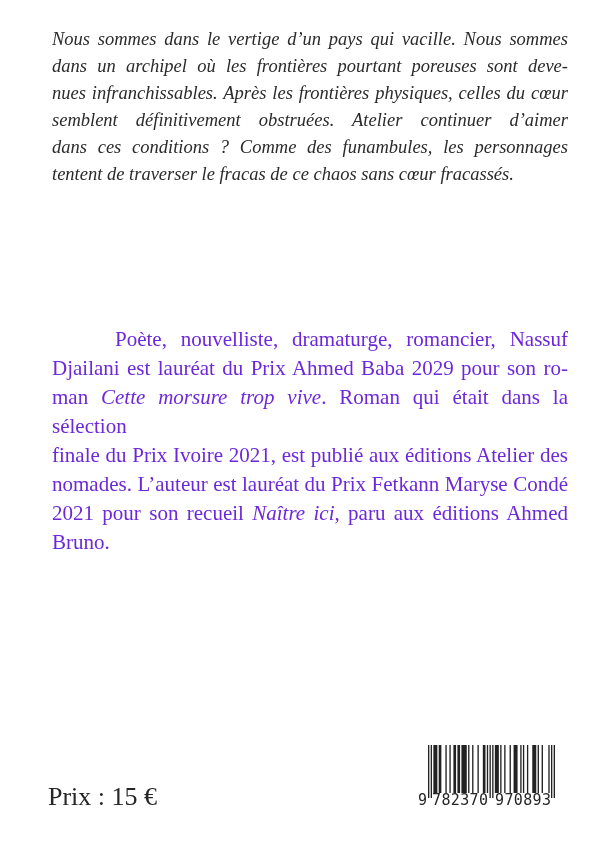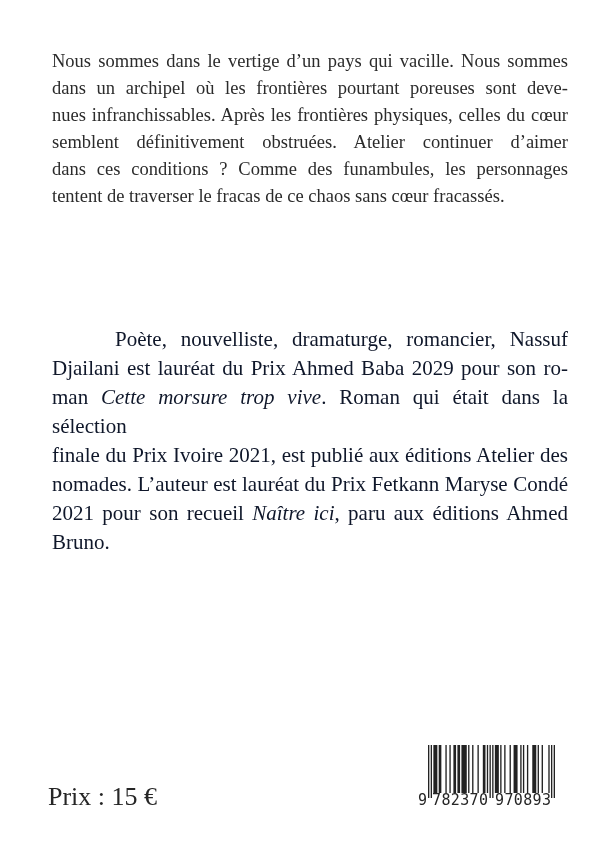--- a/index.html
+++ b/index.html
@@ -7,34 +7,35 @@
     position: relative;
     width: 609px;
     height: 857px;
     background: #ffffff;
     font-family: "Liberation Serif", serif;
     overflow: hidden;
   }
   .synopsis {
     position: absolute;
     left: 52px;
-    top: 48px;
+    top: 26px;
     width: 516px;
+    font-style: italic;
     font-size: 18.5px;
     line-height: 27px;
     color: #2b2b2b;
   }
   .bio {
     position: absolute;
     left: 52px;
     top: 325px;
     width: 516px;
     font-size: 21px;
     line-height: 29px;
-    color: #0f172a;
+    color: #6d28d9;
   }
   .tline {
     text-align: justify;
     text-align-last: justify;
     white-space: normal;
   }
   .tline.last { text-align-last: left; }
   .bio .tline:first-child { text-indent: 63px; }
   .price {
     position: absolute;

